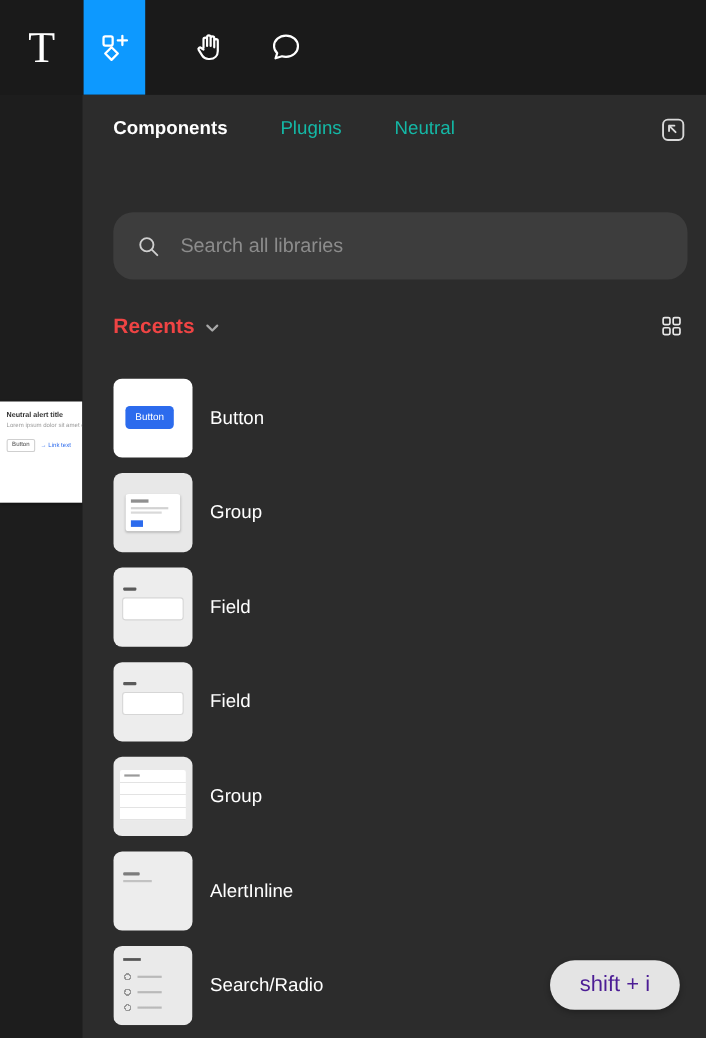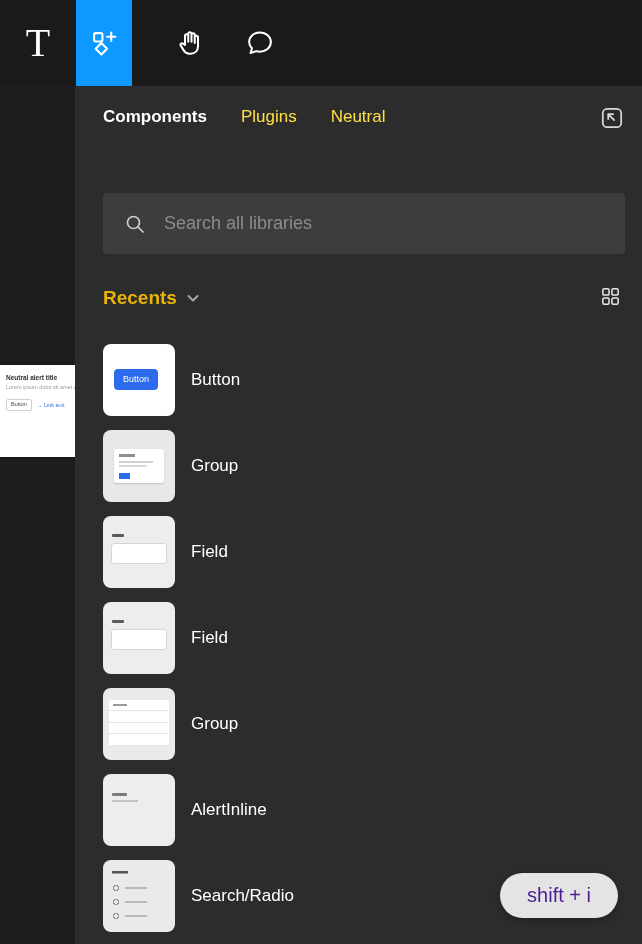--- a/index.html
+++ b/index.html
@@ -33,39 +33,39 @@
   .cc-title { font-size:6.5px; font-weight:700; color:#2f2f2f; white-space:nowrap; }
   .cc-body  { font-size:5.5px; color:#9a9a9a; margin-top:3px; white-space:nowrap; }
   .cc-actions { margin-top:9px; display:flex; gap:5px; align-items:center; }
   .cc-btn  { font-size:5.5px; color:#474747; border:1px solid #cfcfcf; border-radius:2px; padding:2px 4px; line-height:1; background:#fff; }
   .cc-link { font-size:5.5px; color:#2c6bed; white-space:nowrap; }
   .cc-link::before { content:"→ "; }
 
   
   .panel { position:absolute; top:86px; left:75px; right:0; bottom:0; background:#2c2c2c; z-index:2; }
 
-  .tabs { position:absolute; top:21px; left:28px; display:flex; gap:34px; }
-  .tab { font-size:17px; color:#fde047; }
+  .tabs { position:absolute; top:21px; left:28px; display:flex; gap:48px; }
+  .tab { font-size:17px; color:#14b8a6; }
   .tab.active { color:#ffffff; font-weight:700; }
 
   .expand-btn { position:absolute; top:18px; right:16px; width:28px; height:28px; display:flex; align-items:center; justify-content:center; }
 
   .search {
     position:absolute; top:107px; left:28px; right:17px; height:61px;
-    background:#3d3d3d; border-radius:4px;
+    background:#3d3d3d; border-radius:18px;
     display:flex; align-items:center; padding:0 20px; gap:17px;
   }
   .search input {
     flex:1; background:transparent; border:none; outline:none;
     font-size:18px; color:#e0e0e0; font-family:inherit;
   }
   .search input::placeholder { color:#8c8c8c; }
 
   .recents-row { position:absolute; top:199px; left:28px; right:20px; display:flex; align-items:center; justify-content:space-between; }
-  .recents-toggle { display:flex; align-items:center; gap:10px; font-size:19px; font-weight:700; color:#eab308; }
+  .recents-toggle { display:flex; align-items:center; gap:10px; font-size:19px; font-weight:700; color:#ef4444; }
 
   .list { position:absolute; top:258px; left:28px; right:10px; bottom:0; overflow:hidden; }
   .item { display:flex; align-items:center; gap:16px; margin-bottom:14px; }
   .item-label { font-size:17px; color:#ffffff; }
 
   .thumb { width:72px; height:72px; border-radius:8px; flex:none; position:relative; overflow:hidden; }
 
   
   .t-button { background:#ffffff; }
   .mini-btn {

